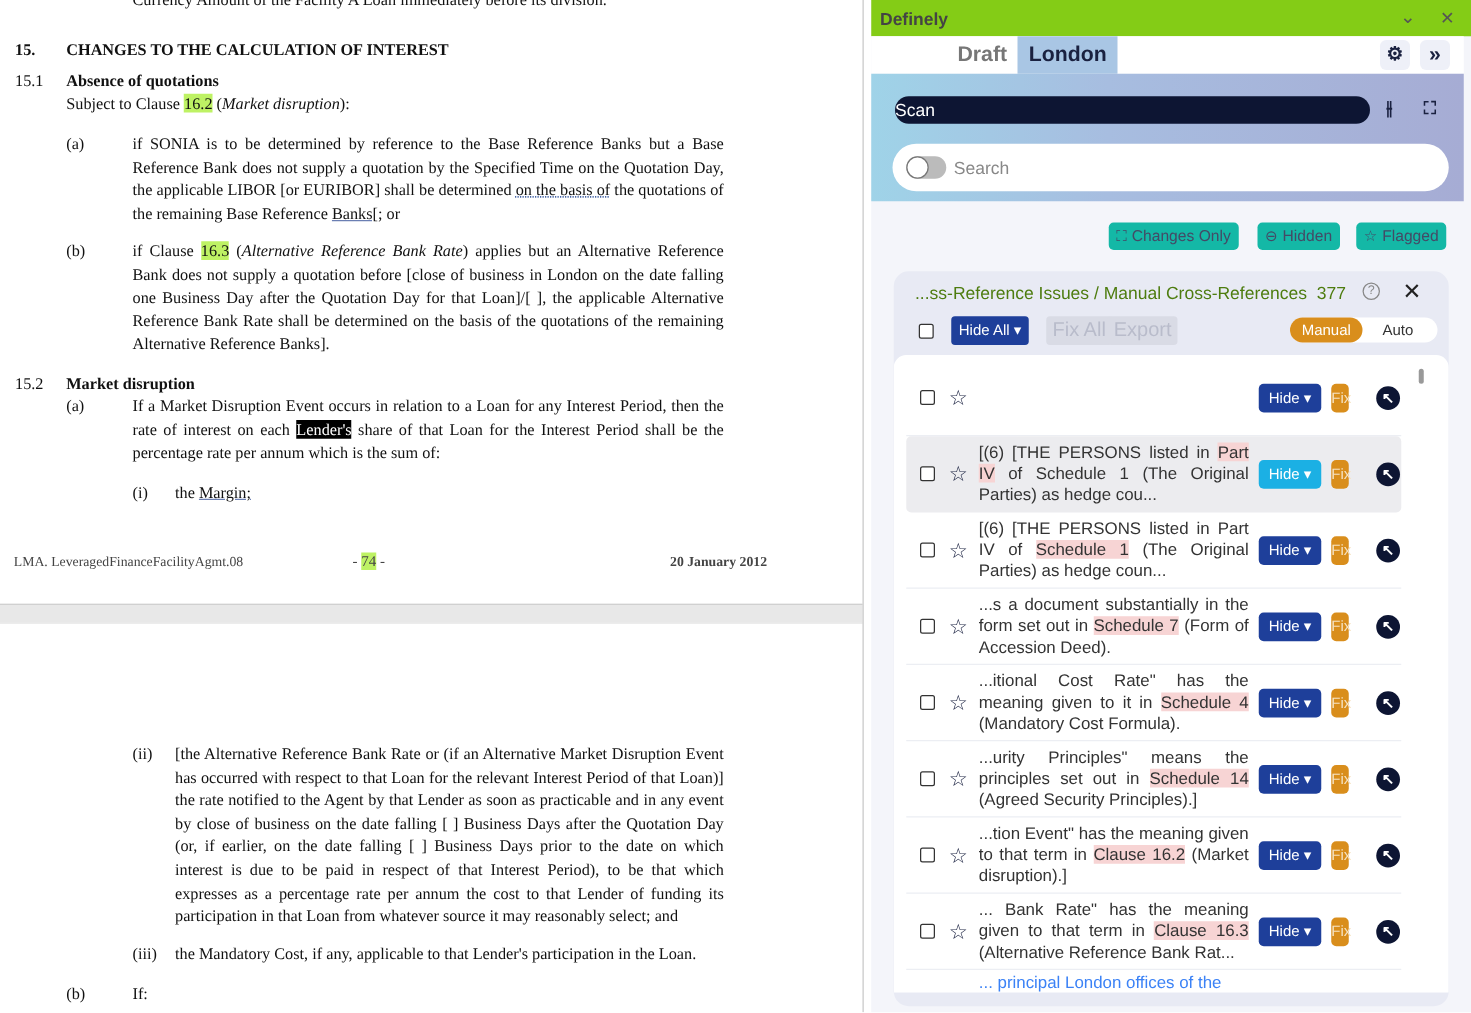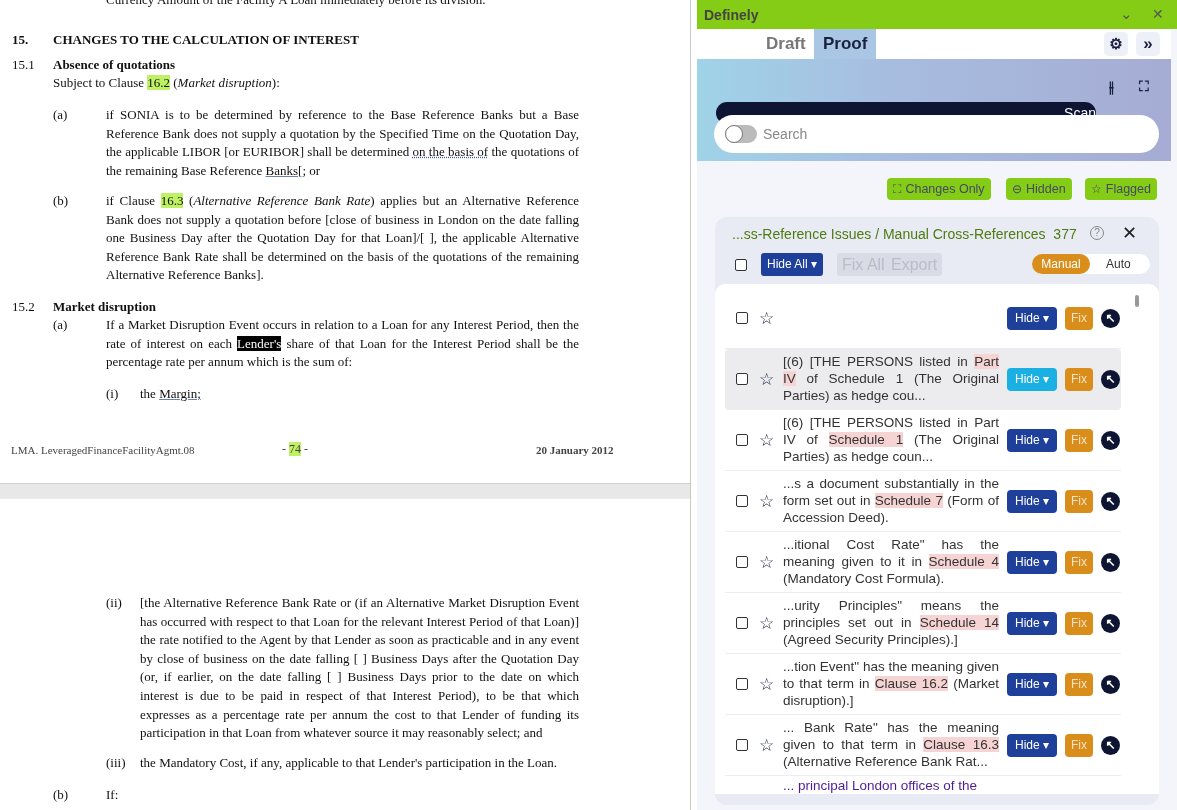--- a/index.html
+++ b/index.html
@@ -27,28 +27,28 @@
   
   #panel { position: absolute; left: 697px; top: 0; width: 480px; height: 810px; background: #f4f5fa; font-family: "Liberation Sans", sans-serif; }
   #panel-titlebar { position: absolute; left: 0; top: 0; width: 480px; height: 29px; background: #84cc16; }
   #panel-title { position: absolute; left: 7px; top: 7px; font-size: 14px; font-weight: bold; color: #444; }
   .tb-icon { position: absolute; top: 6px; font-size: 15px; color: #555; line-height: 16px; }
   #tabs { position: absolute; left: 0; top: 29px; width: 474px; height: 30px; background: #fff; }
   .tab { position: absolute; top: 0; height: 30px; line-height: 30px; font-size: 17px; font-weight: bold; color: #777; padding: 0 9px; }
   .tab.active { background: #a9c6e4; color: #1a2140; }
   .sq-btn { position: absolute; top: 3px; width: 24px; height: 24px; border-radius: 5px; background: #eef0f8; text-align: center; line-height: 24px; font-size: 15px; color: #1a2140; font-weight: bold; }
   #hero { position: absolute; left: 0; top: 59px; width: 474px; height: 102px; background: linear-gradient(90deg, #9fd3e8 0%, #a7bde0 40%, #a6acd4 100%); }
-  #scan-btn { position: absolute; left: 19px; top: 18px; width: 380px; height: 22px; border-radius: 11px; background: #0d1533; color: #fff; font-size: 14px; text-align: right; line-height: 22px; margin-top: 25px; }
+  #scan-btn { position: absolute; left: 19px; top: 18px; width: 380px; height: 22px; border-radius: 11px; background: #0d1533; color: #fff; font-size: 14px; text-align: left; line-height: 22px; }
   .hero-icon { position: absolute; top: 19px; color: #1a2140; font-size: 15px; font-weight: bold; }
   #search-box { position: absolute; left: 17px; top: 56px; width: 445px; height: 38px; border-radius: 19px; background: #fff; }
   #globe-toggle { position: absolute; left: 11px; top: 10px; width: 32px; height: 18px; border-radius: 9px; background: #bbb; }
   #globe-knob { position: absolute; left: 0; top: 0; width: 18px; height: 18px; border-radius: 50%; background: #fff; border: 1.5px solid #777; }
   #search-placeholder { position: absolute; left: 49px; top: 11px; font-size: 14px; color: #888; }
 
-  .filter-btn { position: absolute; top: 178px; height: 22px; border-radius: 4px; background: #84cc16; font-size: 12.5px; color: #444a66; line-height: 22px; padding: 0 6px; white-space: nowrap; }
+  .filter-btn { position: absolute; top: 178px; height: 22px; border-radius: 4px; background: #14b8a6; font-size: 12.5px; color: #444a66; line-height: 22px; padding: 0 6px; white-space: nowrap; }
   .filter-btn .ic { margin-right: 4px; font-size: 12px; }
 
   #issues { position: absolute; left: 18px; top: 217px; width: 444px; height: 588px; border-radius: 12px; background: #e8eaf4; overflow: hidden; }
   #issues-title { position: absolute; left: 17px; top: 9px; font-size: 14px; color: #4d7c0f; white-space: nowrap; }
   #issues-help { position: absolute; left: 375px; top: 9px; width: 14px; height: 14px; border-radius: 50%; border: 1.2px solid #888; font-size: 10px; text-align: center; line-height: 12px; color: #888; }
   #issues-close { position: absolute; left: 407px; top: 5px; font-size: 18px; color: #222; }
   .cbx { position: absolute; width: 12px; height: 12px; border: 1.6px solid #333; border-radius: 2px; background: #fff; }
   #hideall-btn { position: absolute; left: 46px; top: 36px; height: 23px; padding: 0 6px; border-radius: 3px; background: #1e3f9a; color: #fff; font-size: 12px; line-height: 23px; }
   .dis-btn { position: absolute; top: 36px; height: 23px; padding: 0 5px; border-radius: 3px; background: #d9dbe5; color: #b9bccb; font-size: 16px; line-height: 23px; }
   #mode-toggle { position: absolute; left: 317px; top: 37px; width: 118px; height: 20px; border-radius: 10px; background: #fff; }
@@ -57,24 +57,24 @@
 
   #list { position: absolute; left: 0; top: 67px; width: 444px; height: 510px; background: #fff; border-radius: 10px 10px 0 0; overflow: hidden; }
   .row { position: absolute; left: 10px; width: 396px; height: 61px; border-bottom: 1px solid #eceef3; }
   .row.sel { background: #ececef; border-radius: 4px; border-bottom: none; }
   .row .cbx { left: 11px; top: 24px; }
   .row .star { position: absolute; left: 34px; top: 20px; font-size: 17px; color: #1a2140; }
   .row .snip { position: absolute; left: 58px; top: 4px; width: 216px; font-size: 13.5px; line-height: 17px; color: #333; text-align: justify; text-align-last: left; }
   .row .snip .ref { background: #f7d4d4; color: #333; }
   .row .hide-btn { position: absolute; left: 282px; top: 19px; width: 50px; height: 23px; border-radius: 4px; background: #1e3f9a; color: #fff; font-size: 12px; text-align: center; line-height: 23px; }
   .row.sel .hide-btn { background: #1bb0e4; }
-  .row .fix-btn { position: absolute; left: 340px; top: 19px; width: 28px; height: 23px; border-radius: 4px; background: #d98e1c; color: #f5e2c2; font-size: 12px; text-align: center; line-height: 23px; }
+  .row .fix-btn { position: absolute; left: 340px; top: 19px; width: 14px; height: 23px; border-radius: 4px; background: #d98e1c; color: #f5e2c2; font-size: 12px; text-align: center; line-height: 23px; }
   .row .jump { position: absolute; left: 376px; top: 21px; width: 19px; height: 19px; border-radius: 50%; background: #0d1533; color: #fff; font-size: 12px; font-weight: bold; text-align: center; line-height: 19px; }
   #list-scroll { position: absolute; left: 420px; top: 11px; width: 4px; height: 12px; border-radius: 2px; background: #999; }
-  #row-last { position: absolute; left: 68px; top: 494px; font-size: 13.5px; color: #4c1d95; white-space: nowrap; }
+  #row-last { position: absolute; left: 68px; top: 494px; font-size: 13.5px; color: #3b82f6; white-space: nowrap; }
 </style>
 </head>
 <body>
 
 <div id="doc">
   <div id="page1" class="page">
     <div class="t" style="left:106px; top:-9px;">Currency Amount of the Facility A Loan immediately before its division.</div>
 
     <div class="t b" style="left:12px; top:31px;">15.</div>
     <div class="t b" style="left:53px; top:31px;">CHANGES TO THE CALCULATION OF INTEREST</div>
@@ -133,21 +133,21 @@
 <div id="panel">
   <div id="panel-titlebar">
     <div id="panel-title">Definely</div>
     <div class="tb-icon" style="left:423px;">⌄</div>
     <div class="tb-icon" style="left:455px; font-size:14px;">✕</div>
   </div>
 
   <div id="tabs">
     <div class="tab" style="left:2px;margin-top:46px;">Vault</div>
     <div class="tab" style="left:60px;">Draft</div>
-    <div class="tab active" style="left:117px; padding:0 9px;">Proof</div>
+    <div class="tab active" style="left:117px; padding:0 9px;">London</div>
     <div class="sq-btn" style="left:407px;">⚙</div>
     <div class="sq-btn" style="left:439px; font-size:17px;">»</div>
   </div>
 
   <div id="hero">
     <div id="scan-btn">Scan</div>
     <div class="hero-icon" style="left:412px;">⫲</div>
     <div class="hero-icon" style="left:442px; font-size:14px;">⛶</div>
     <div id="search-box">
       <div id="globe-toggle">

